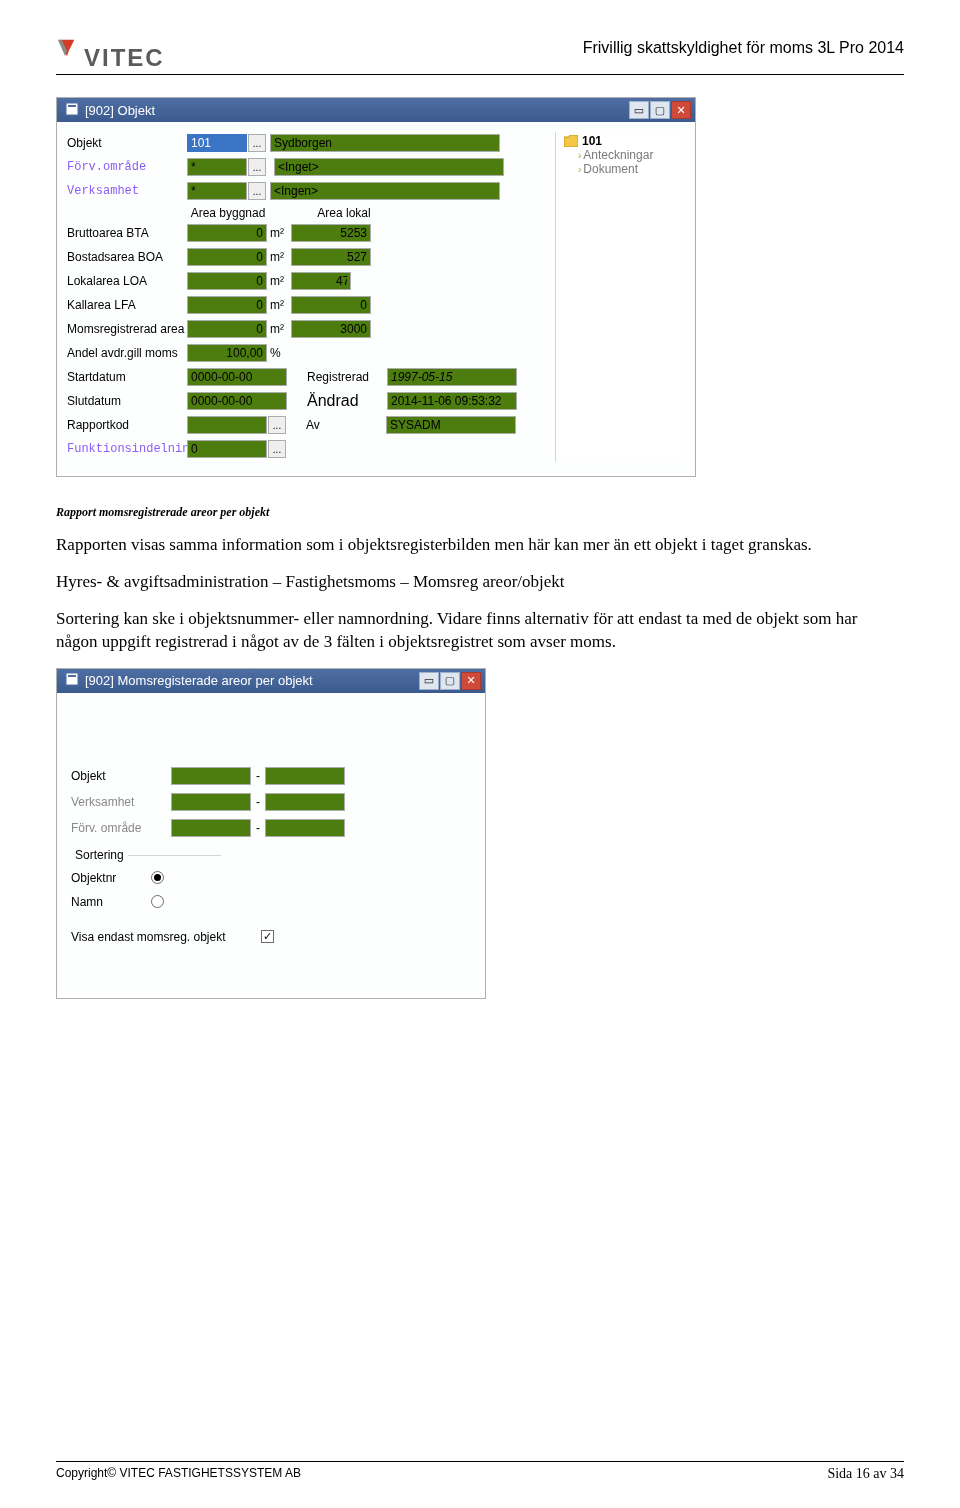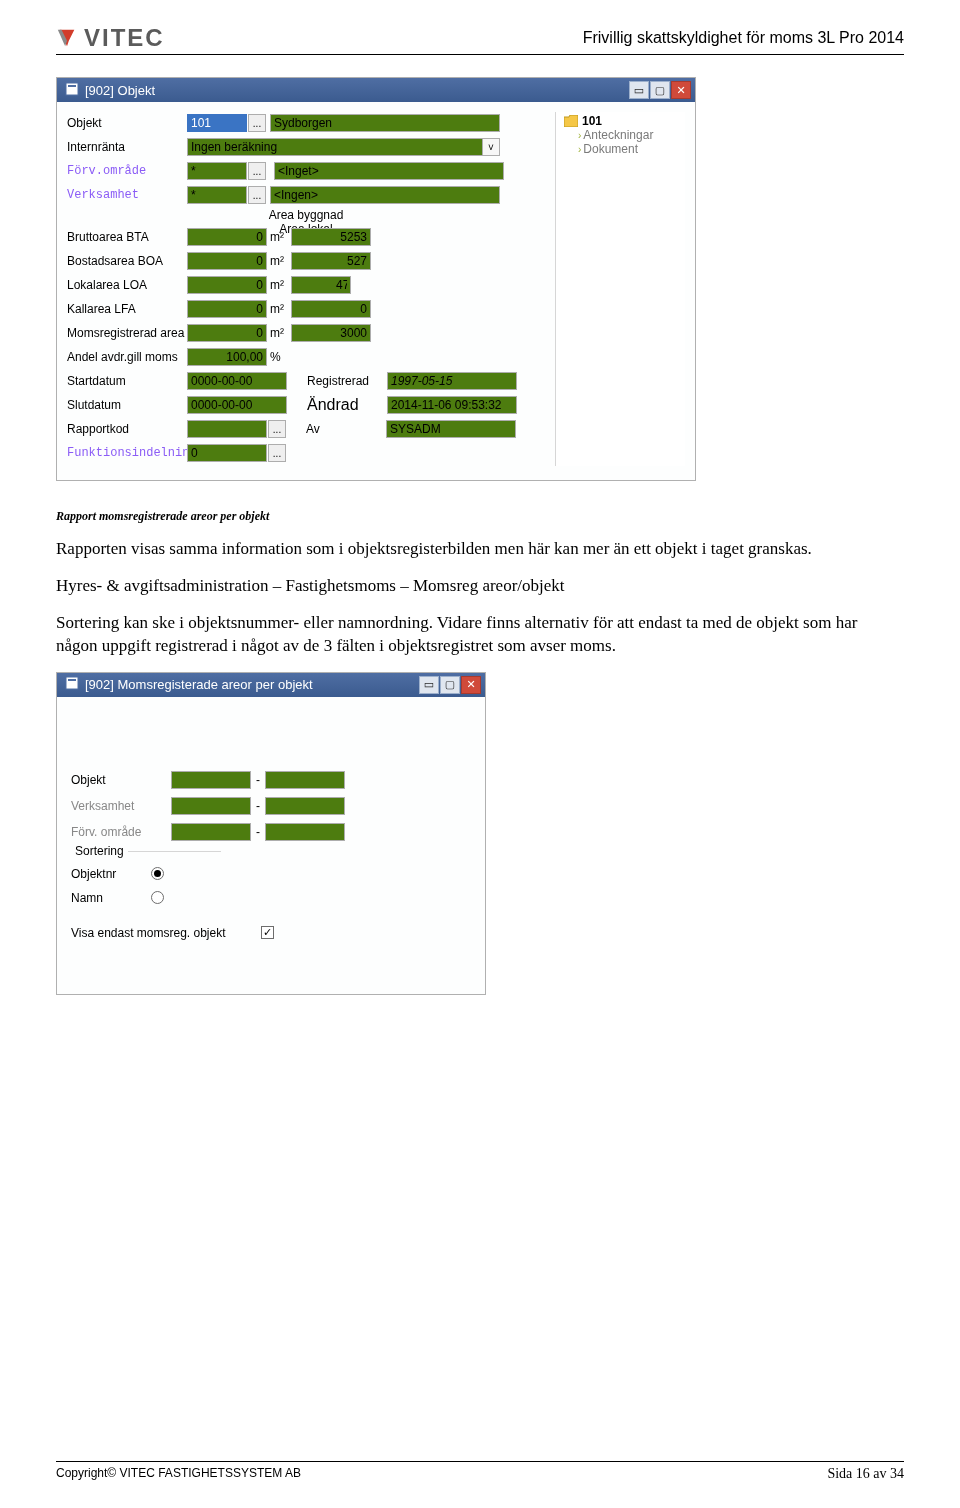--- a/index.html
+++ b/index.html
@@ -1,21 +1,21 @@
 <!DOCTYPE html>
 <html><head>
 <meta charset="utf-8">
 <style>
   * { box-sizing: border-box; margin: 0; padding: 0; }
   html, body { width: 960px; background: #fff; font-family: Arial, Helvetica, sans-serif; color: #000; }
   .page { width: 960px; min-height: 1508px; padding: 24px 56px 40px 56px; position: relative; }
   .hdr-row { display: flex; align-items: center; justify-content: space-between; border-bottom: 1px solid #000; padding-bottom: 2px; margin-bottom: 22px; }
   .logo-wrap { display: flex; align-items: center; gap: 6px; }
   .logo-mark { width: 22px; height: 22px; display:inline-block; }
-  .logo-text { font-size: 24px; font-weight: 700; letter-spacing: 2px; color: #5b5b5b; font-family: 'Trebuchet MS', Arial, sans-serif; }
+  .logo-text { font-size: 24px; font-weight: 700; letter-spacing: 2px; color: #5b5b5b; font-family: 'Trebuchet MS', Arial, sans-serif; margin-top: 20px; }
   .doc-title { font-size: 16px; font-family: Arial, sans-serif; color: #000; text-align: right; }
 
   
   .win { border: 1px solid #b0b0b0; background: #fdfefe; font-family: 'Segoe UI', Tahoma, sans-serif; font-size: 12px; color: #000; margin-bottom: 28px; }
   .titlebar { background: linear-gradient(#4f6ea3, #3b5b8f); height: 24px; display: flex; align-items: center; justify-content: space-between; padding: 0 4px; color: #fff; font-size: 13px; }
   .tb-left { display: flex; align-items: center; gap: 6px; padding-left: 4px; }
   .tb-title { color: #fff; font-weight: 400; }
   .tb-icons { display: flex; gap: 1px; }
   .tb-btn { width: 20px; height: 18px; background: #e0e6ef; color: #2a2a2a; display: inline-flex; align-items: center; justify-content: center; font-size: 11px; border: 1px solid #9db0cc; }
   .tb-btn.close { background: #d04a3a; color: #fff; border-color: #a83a2e; }
@@ -29,35 +29,35 @@
   .folder-icon { display:inline-flex; }
 
   .frow { display: flex; align-items: center; height: 22px; margin-bottom: 2px; }
   .flabel { width: 120px; font-size: 12px; color: #000; }
   .flabel.dim { color: #8b5cf6; font-family: Liberation Mono, monospace; }
   .finput { height: 18px; border: 1px solid #adadad; background: #4d7c0f; padding: 0 3px; font-size: 12px; text-align: left; }
   .finput.right { text-align: right; }
   .finput.sel { background: #3a74c4; color:#fff; border-color:#3a74c4; }
   .dotbtn { width: 18px; height: 18px; border: 1px solid #adadad; background: #efefef; font-size: 10px; display:inline-flex; align-items:center; justify-content:center; margin-left:1px; }
   .drop { width: 18px; height: 18px; border: 1px solid #adadad; background: #f7f7f7; font-size:10px; display:inline-flex; align-items:center; justify-content:center; margin-left:-1px; }
-  .colhead { display:flex; align-items:center; height:18px; font-size:12px;flex-direction:column; }
+  .colhead { display:flex; align-items:center; height:18px; font-size:12px; }
   .unit { width: 24px; font-size: 12px; padding-left:3px; }
 
   
   .section-h { font-family: Garamond, 'Times New Roman', serif; font-weight: 700; font-style: italic; font-size: 12px; margin: 10px 0 14px 0; }
   .body-p { font-family: Garamond, 'Times New Roman', serif; font-size: 17px; line-height: 1.35; margin-bottom: 14px; max-width: 840px; }
 
   
   .win2 { width: 430px; }
   .win2 .win-body { display:block; padding: 12px 14px 16px 14px; }
   .w2row { display:flex; align-items:center; height:22px; margin-bottom:4px; }
   .w2lab { width: 100px; font-size:12px; color:#888; }
   .w2lab.dark { color:#000; }
   .dash { width: 14px; text-align:center; }
-  .groupbox { border-top: 1px solid #d6d6d6; margin-top: 8px; padding-top: 4px; position: relative; width: 150px; }
+  .groupbox { border-top: 1px solid #d6d6d6; margin-top: 16px; padding-top: 4px; position: relative; width: 150px; }
   .groupbox .gtitle { position:relative; top:-12px; background:#fdfefe; padding:0 4px; font-size:12px; color:#000; display:inline-block; }
   .radio { width:13px; height:13px; border:1px solid #6d6d6d; border-radius:50%; display:inline-flex; align-items:center; justify-content:center; background:#fff; }
   .radio.checked::after { content:''; width:7px; height:7px; background:#000; border-radius:50%; display:block; }
   .cbx { width:13px; height:13px; border:1px solid #6d6d6d; background:#fff; display:inline-flex; align-items:center; justify-content:center; font-size:11px; color:#000; }
 
   
   .ftr { position: absolute; bottom: 26px; left: 56px; right: 56px; display:flex; justify-content:space-between; border-top:1px solid #000; padding-top:4px; font-family: Garamond, 'Times New Roman', serif; font-size:14px; }
   .ftr .copy { font-size: 12px; font-family: Arial, sans-serif; }
 </style>
 </head>
@@ -98,25 +98,20 @@
     <div class="win-body">
       <div class="form-col">
 
         <div class="frow">
           <span class="flabel">Objekt</span>
           <input class="finput sel" style="width: 60px;" value="101">
           <span class="dotbtn">...</span>
           <input class="finput" style="width: 230px; margin-left: 4px;" value="Sydborgen">
         </div>
 
-        <div class="frow">
-          <span class="flabel">Internränta</span>
-          <input class="finput" style="width: 296px;" value="Ingen beräkning">
-          <span class="drop">˅</span>
-        </div>
 
         <div class="frow">
           <span class="flabel dim">Förv.område</span>
           <input class="finput" style="width: 60px;" value="*">
           <span class="dotbtn">...</span>
           <input class="finput" style="width: 230px; margin-left: 8px;" value="&lt;Inget&gt;">
         </div>
 
         <div class="frow">
           <span class="flabel dim">Verksamhet</span>

